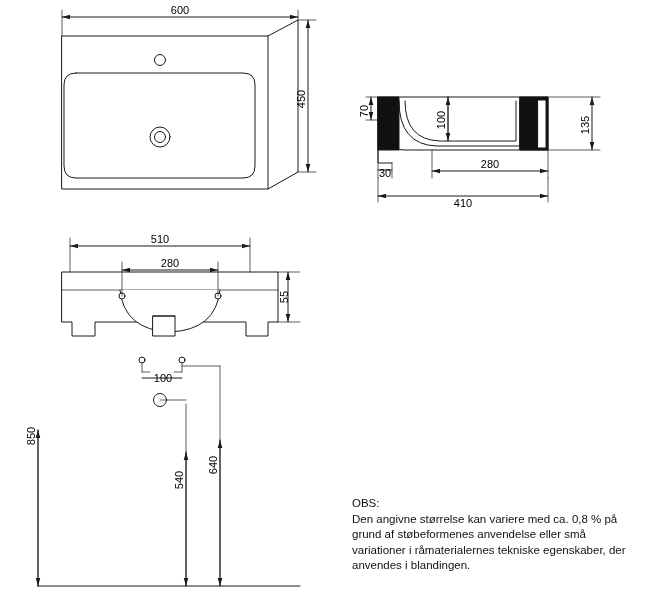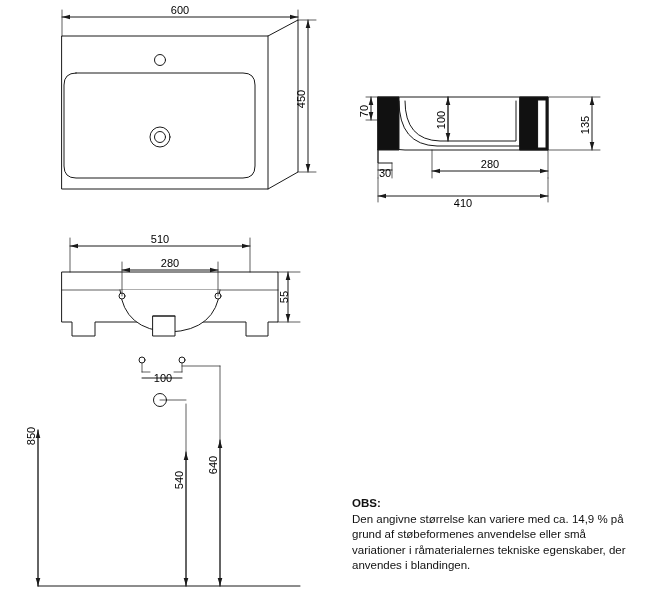--- a/index.html
+++ b/index.html
@@ -30,21 +30,21 @@
   .note {
     position: absolute;
     left: 352px;
     top: 496px;
     width: 290px;
     font-size: 11.5px;
     line-height: 15.5px;
     color: #111;
   }
   .note .note-title {
-    font-weight: bold;
+    font-weight: normal;
   }
   .note .note-body {
     display: block;
     white-space: pre-line;
   }
 </style>
 </head>
 <body>
 
 <div id="sheet">
@@ -226,16 +226,16 @@
 
       <text x="163" y="382" text-anchor="middle">100</text>
       <text x="35" y="436" text-anchor="middle" transform="rotate(-90 35 436)">850</text>
       <text x="217" y="465" text-anchor="middle" transform="rotate(-90 217 465)">640</text>
       <text x="183" y="480" text-anchor="middle" transform="rotate(-90 183 480)">540</text>
     </g>
   </svg>
 
   <div class="note">
     <span class="note-title">OBS</span><span class="note-title">:</span>
-    <span class="note-body">Den angivne størrelse kan variere med ca. 14,9 % på grund af støbeformenes anvendelse eller små variationer i råmaterialernes tekniske egenskaber, der anvendes i blandingen.</span>
+    <span class="note-body">Den angivne størrelse kan variere med ca. 0,8 % på grund af støbeformenes anvendelse eller små variationer i råmaterialernes tekniske egenskaber, der anvendes i blandingen.</span>
   </div>
 
 </div>
 
 </body></html>

